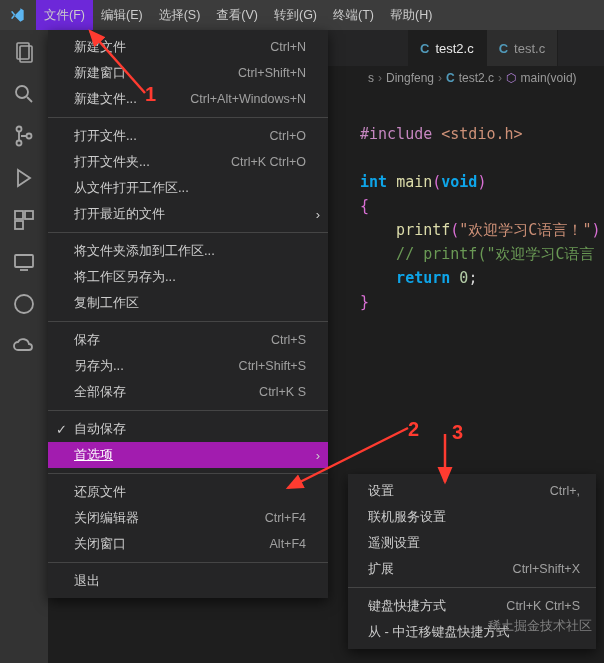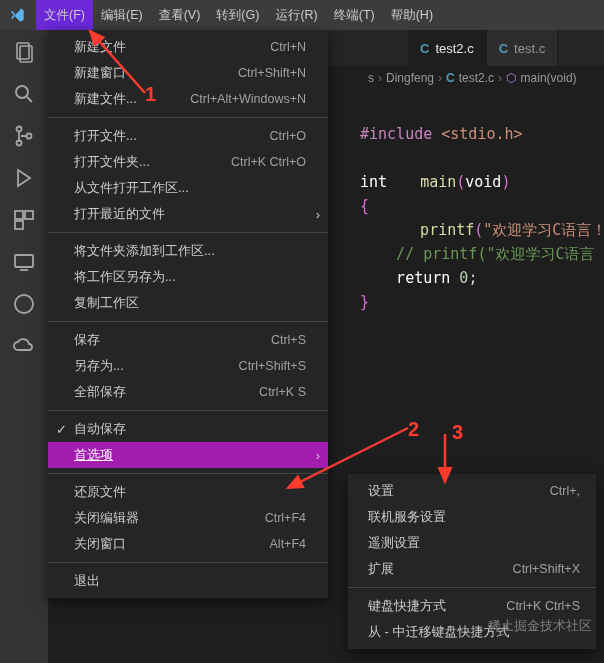--- a/index.html
+++ b/index.html
@@ -57,21 +57,21 @@
   .breadcrumb .sep { color:#6a6a6a; }
   .breadcrumb .c-icon { color:#519aba; font-weight:bold; }
   .breadcrumb .fn-icon { color:#b180d7; }
   
   .editor {
     position: absolute; left: 350px; right:0; top: 92px; bottom:0;
     background: #1e1e1e; padding: 6px 0 0 10px;
     font-family: Consolas, monospace; font-size: 15px;
     line-height: 24px; white-space: pre;
   }
-  .c-pp { color:#c586c0; } .c-str { color:#ce9178; } .c-kw { color:#ffffff; } .c-fn { color:#dcdcaa;margin-left:24px; } .c-pn { color:#d4d4d4; }
+  .c-pp { color:#c586c0; } .c-str { color:#ce9178; } .c-kw { color:#0ea5e9;font-weight:bold; } .c-fn { color:#dcdcaa; } .c-pn { color:#d4d4d4; }
   .c-num{ color:#b5cea8; } .c-cm { color:#6a9955; } .c-br { color:#da70d6; }
   
   .dropdown {
     position: absolute; left: 48px; top: 30px;
     width: 280px; background: #252526; color: #ccc;
     box-shadow: 0 4px 12px rgba(0,0,0,.6);
     padding: 4px 0;
   }
   .dd-item {
     display: flex; align-items: center; justify-content: space-between;
@@ -103,23 +103,23 @@
 <body>
 
 <div class="menubar">
   <span class="app-icon">
     <svg width="16" height="16" viewBox="0 0 24 24">
         <path fill="#5cb6f2" d="M17 2l5 3v14l-5 3-9-9 9-9zM3 7l4 5-4 5 2 1 5-6-5-6-2 1z"></path>
       </svg>
   </span>
   <div class="menu-item active">文件(F)</div>
   <div class="menu-item">编辑(E)</div>
+  <div class="menu-item">选择(S)</div>
   <div class="menu-item">查看(V)</div>
   <div class="menu-item">转到(G)</div>
-  <div class="menu-item">运行(R)</div>
   <div class="menu-item">终端(T)</div>
   <div class="menu-item">帮助(H)</div>
 </div>
 
 <div class="activitybar">
   <span class="act-icon">
       <svg width="24" height="24" fill="none" stroke-width="1.6">
         <rect x="5" y="3" width="12" height="16" rx="1"></rect>
         <rect x="8" y="6" width="12" height="16" rx="1"></rect>
       </svg>

